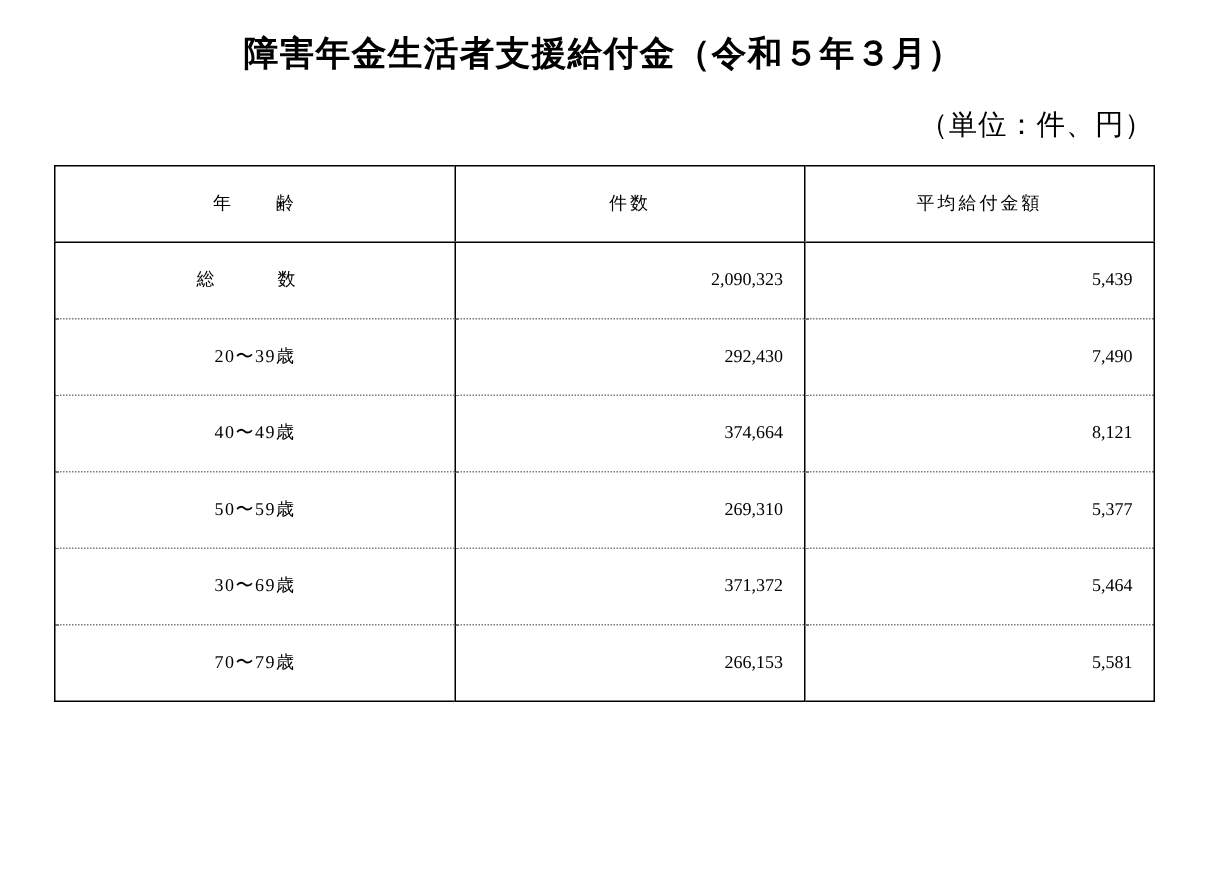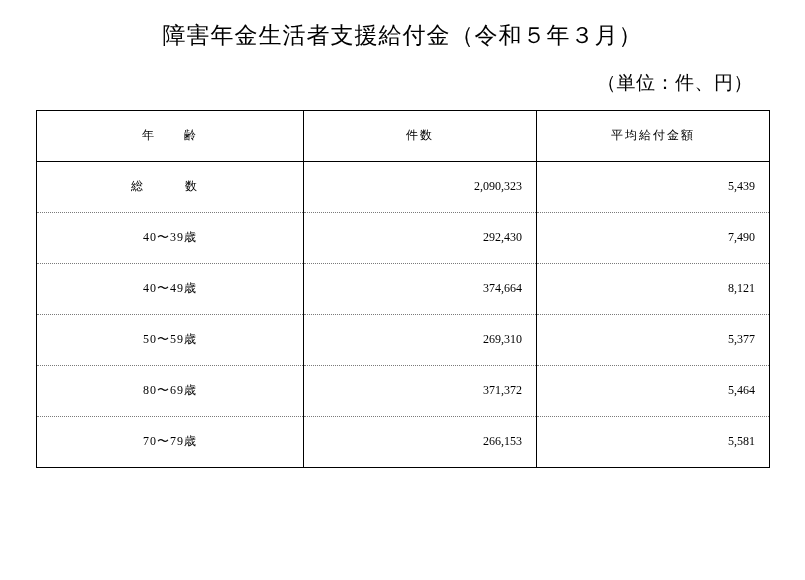--- a/index.html
+++ b/index.html
@@ -16,29 +16,29 @@
   }
   .page {
     position: relative;
     width: 805px;
     height: 580px;
     box-sizing: border-box;
   }
   .doc-title {
     text-align: center;
     font-size: 23px;
-    font-weight: normal;
+    font-weight: bold;
     letter-spacing: 1px;
     padding-top: 22px;
     line-height: 1.2;
   }
   .unit-note {
     text-align: right;
     font-size: 19px;
-    padding-right: 52px;
+    padding-right: 36px;
     padding-top: 20px;
     letter-spacing: 0.5px;
   }
   .table-wrap {
     padding: 14px 36px 0 36px;
   }
   table.data-table {
     width: 733px;
     border-collapse: collapse;
     table-layout: fixed;
@@ -105,36 +105,36 @@
           <th>平均給付金額</th>
         </tr>
       </thead>
       <tbody>
         <tr>
           <td class="age-cell total">総　　数</td>
           <td class="num-cell">2,090,323</td>
           <td class="num-cell">5,439</td>
         </tr>
         <tr>
-          <td class="age-cell">40〜39歳</td>
+          <td class="age-cell">20〜39歳</td>
           <td class="num-cell">292,430</td>
           <td class="num-cell">7,490</td>
         </tr>
         <tr>
           <td class="age-cell">40〜49歳</td>
           <td class="num-cell">374,664</td>
           <td class="num-cell">8,121</td>
         </tr>
         <tr>
           <td class="age-cell">50〜59歳</td>
           <td class="num-cell">269,310</td>
           <td class="num-cell">5,377</td>
         </tr>
         <tr>
-          <td class="age-cell">80〜69歳</td>
+          <td class="age-cell">30〜69歳</td>
           <td class="num-cell">371,372</td>
           <td class="num-cell">5,464</td>
         </tr>
         <tr>
           <td class="age-cell">70〜79歳</td>
           <td class="num-cell">266,153</td>
           <td class="num-cell">5,581</td>
         </tr>
       </tbody>
     </table>

